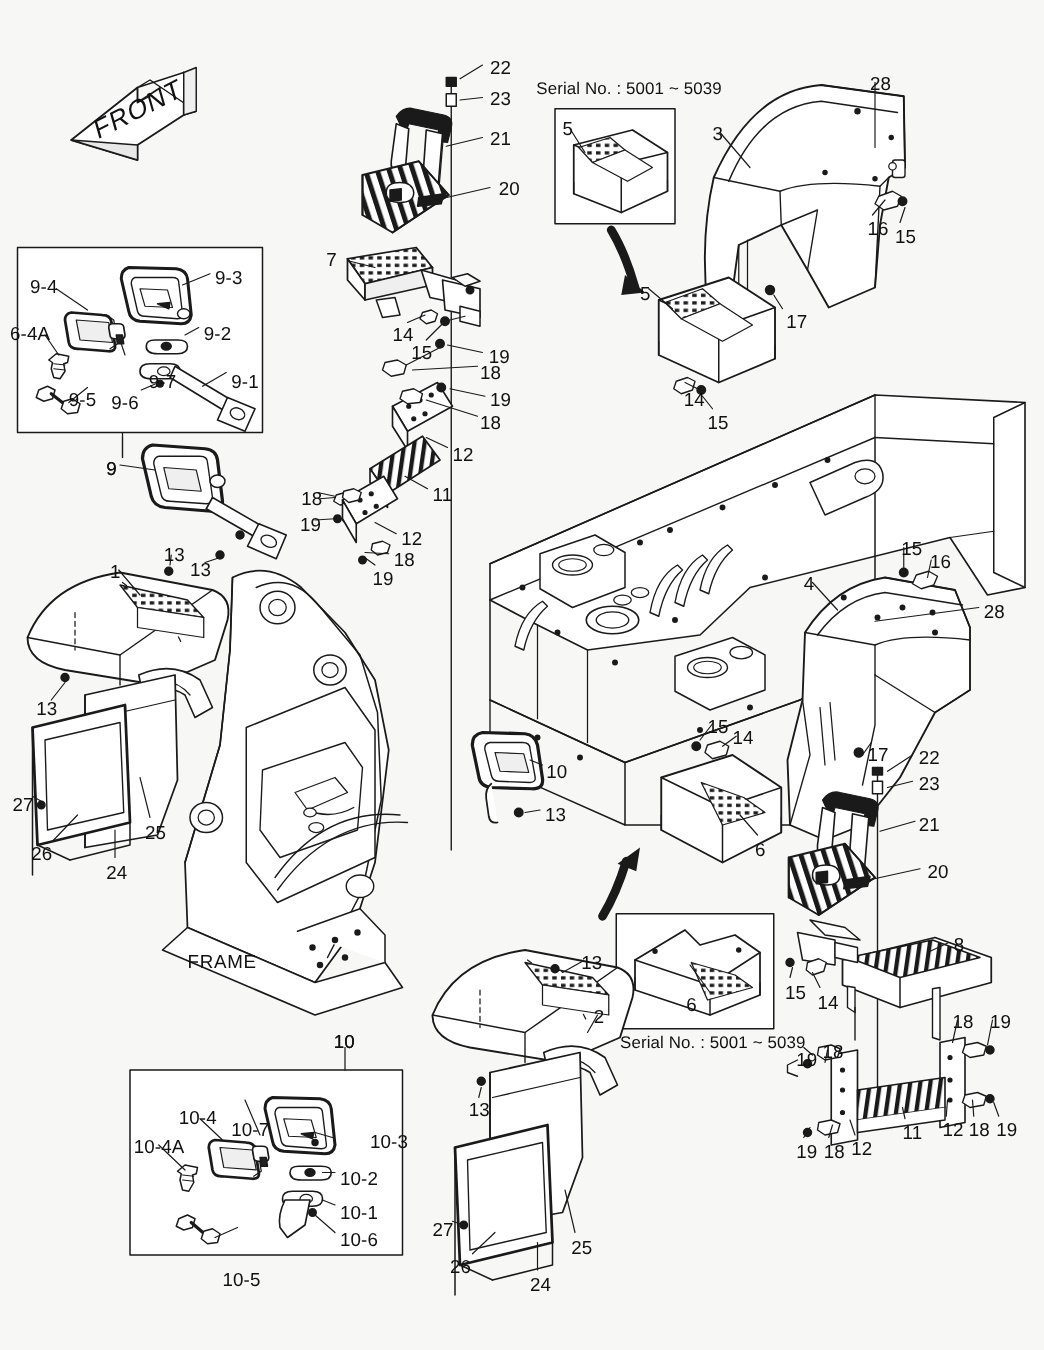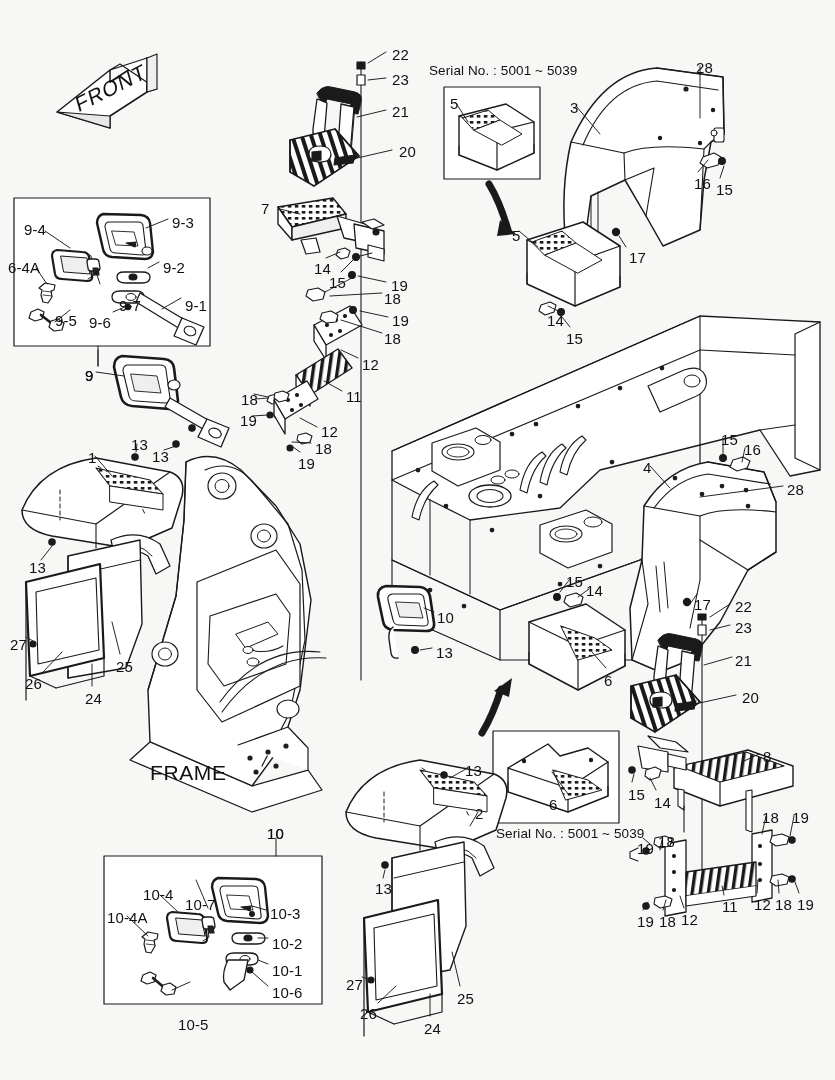--- a/index.html
+++ b/index.html
@@ -34,21 +34,21 @@
     position:absolute;
     font-family:"Liberation Sans", sans-serif;
     font-size:13.5px;
     color:#111;
     white-space:nowrap;
     letter-spacing:0.1px;
   }
   .framelabel{
     position:absolute;
     font-family:"Liberation Sans", sans-serif;
-    font-size:21px;
+    font-size:15px;
     color:#111;
     letter-spacing:0.6px;
     white-space:nowrap;
   }
   .frontword{
     position:absolute;
     font-family:"Liberation Sans", sans-serif;
     font-size:21px;
     color:#111;
     letter-spacing:1px;
@@ -738,21 +738,21 @@
       <div class="callout" style="left: 172px; top: 215px;">9-3</div>
       <div class="callout" style="left: 163px; top: 260px;">9-2</div>
       <div class="callout" style="left: 8px; top: 260px;">6-4A</div>
       <div class="callout" style="left: 88px; top: 298px; margin-left: 31px;">9-7</div>
       <div class="callout" style="left: 185px; top: 298px;">9-1</div>
       <div class="callout" style="left: 89px; top: 315px;">9-6</div>
       <div class="callout" style="left: 55px; top: 313px;">9-5</div>
       <div class="callout" style="left: 185px; top: 872px; margin-top: 25px;">10-7</div>
       <div class="callout" style="left: 143px; top: 887px;">10-4</div>
       <div class="callout" style="left: 107px; top: 910px;">10-4A</div>
-      <div class="callout" style="left: 270px; top: 906px;">10-3</div>
+      <div class="callout" style="left: 270px; top: 906px; padding-left: 26px;">10-3</div>
       <div class="callout" style="left: 272px; top: 936px;">10-2</div>
       <div class="callout" style="left: 272px; top: 963px;">10-1</div>
       <div class="callout" style="left: 272px; top: 985px;">10-6</div>
       <div class="callout" style="left: 178px; top: 1017px; text-align: right;">10-5</div>
     </div>
 
   <div class="callout" style="left:85px; top:368px;">9</div>
   <div class="callout" style="left:267px; top:826px;">10</div>
 
 </div>

